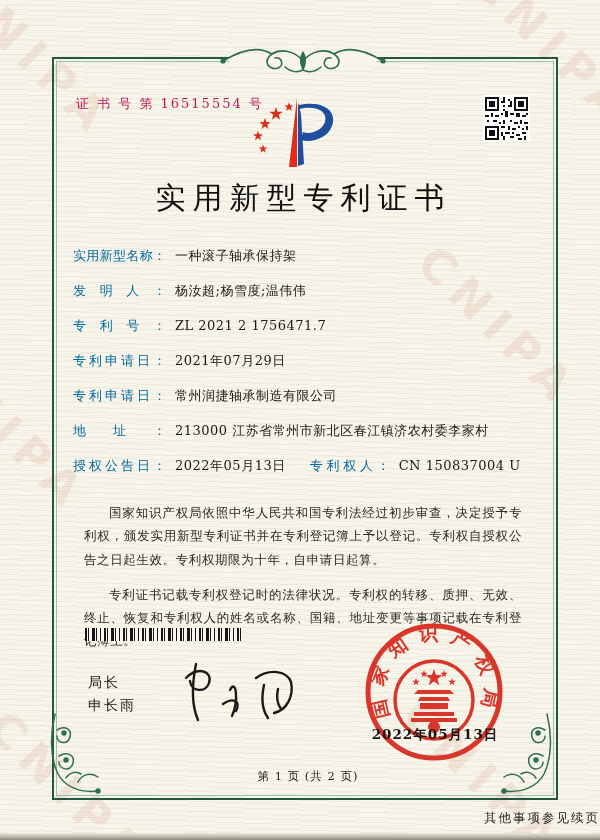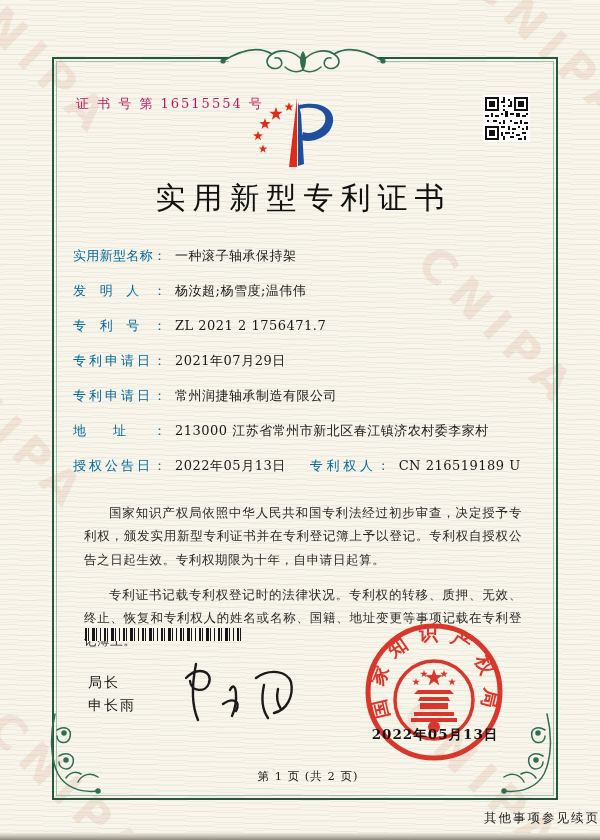--- a/index.html
+++ b/index.html
@@ -199,21 +199,21 @@
     </div>
     <div class="f-row">
       <span class="f-label">地址：</span>
       <span class="f-value">213000 江苏省常州市新北区春江镇济农村委李家村</span>
     </div>
     <div class="f-row">
       <span class="f-label">授权公告日：</span>
       <span class="f-value">2022年05月13日</span>
       <span class="f-pair2">
         <span class="f-label" style="width:80px">专利权人：</span>
-        <span class="f-value">CN 216519189 U</span>
+        <span class="f-value">CN 150837004 U</span>
       </span>
     </div>
   </div>
 
   <div class="paragraphs">
     <p>国家知识产权局依照中华人民共和国专利法经过初步审查，决定授予专利权，颁发实用新型专利证书并在专利登记簿上予以登记。专利权自授权公告之日起生效。专利权期限为十年，自申请日起算。</p>
     <p>专利证书记载专利权登记时的法律状况。专利权的转移、质押、无效、终止、恢复和专利权人的姓名或名称、国籍、地址变更等事项记载在专利登记簿上。</p>
   </div>
 
   <div class="barcode"></div>

